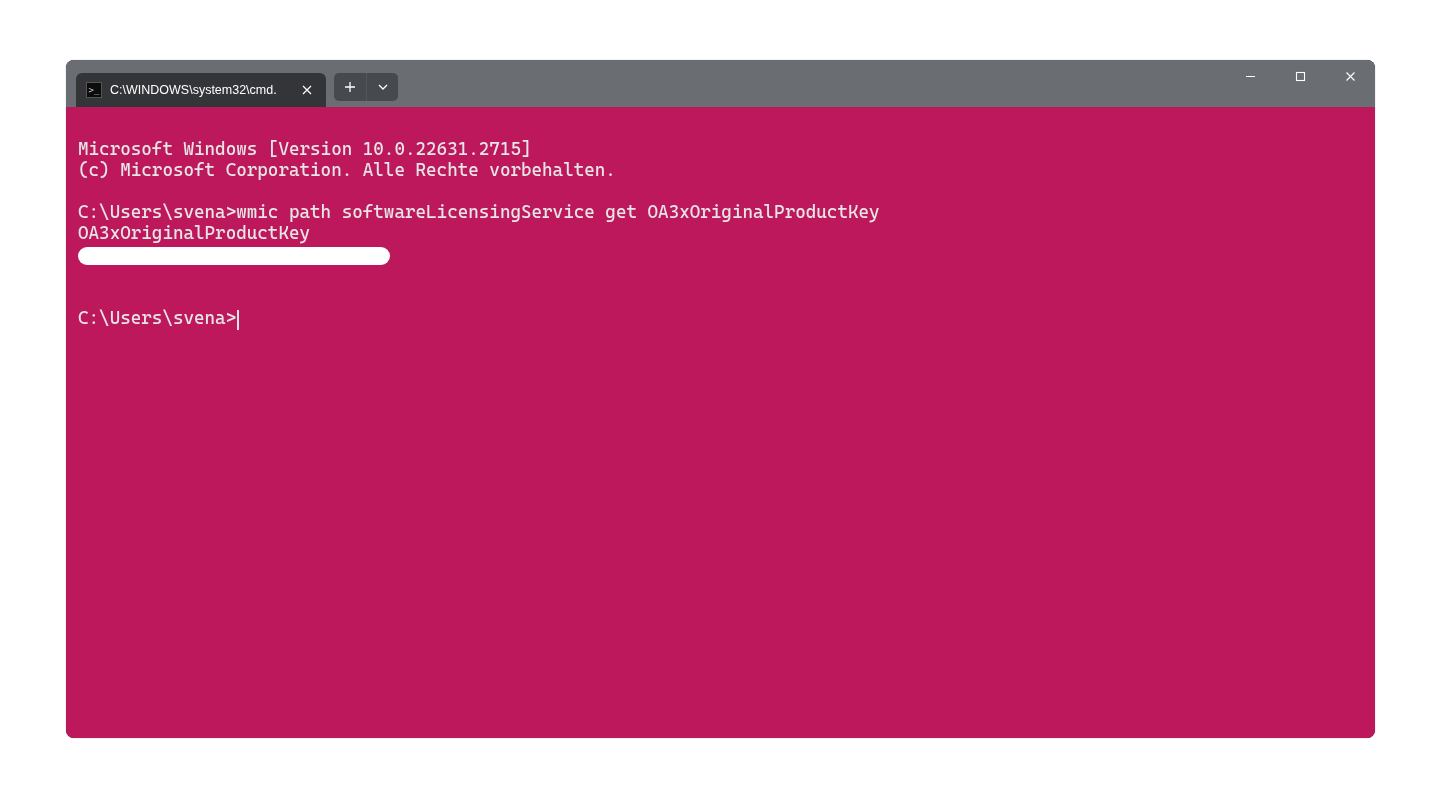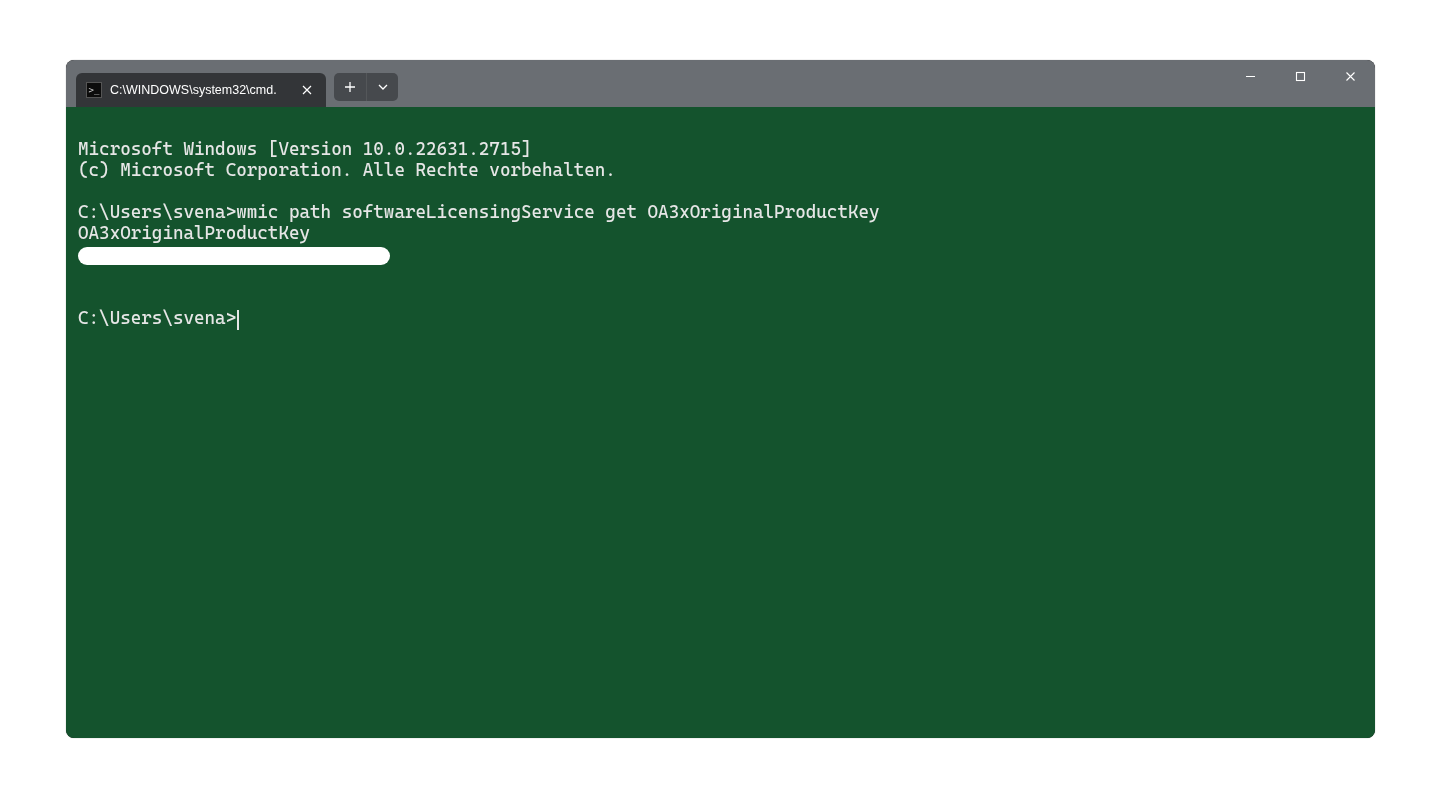--- a/index.html
+++ b/index.html
@@ -109,21 +109,21 @@
     width: 50px;
     height: 32px;
     display: flex;
     align-items: center;
     justify-content: center;
     color: #fff;
     cursor: pointer;
   }
   .terminal-body {
     flex: 1;
-    background: #14532d;
+    background: #be185d;
     color: #e6e6e6;
     font-family: "Cascadia Mono", Consolas, "Courier New", monospace;
     font-size: 18px;
     line-height: 21px;
     padding: 10px 12px 12px 12px;
     white-space: pre;
     position: relative;
   }
   .line { white-space: pre; }
   .redaction {

